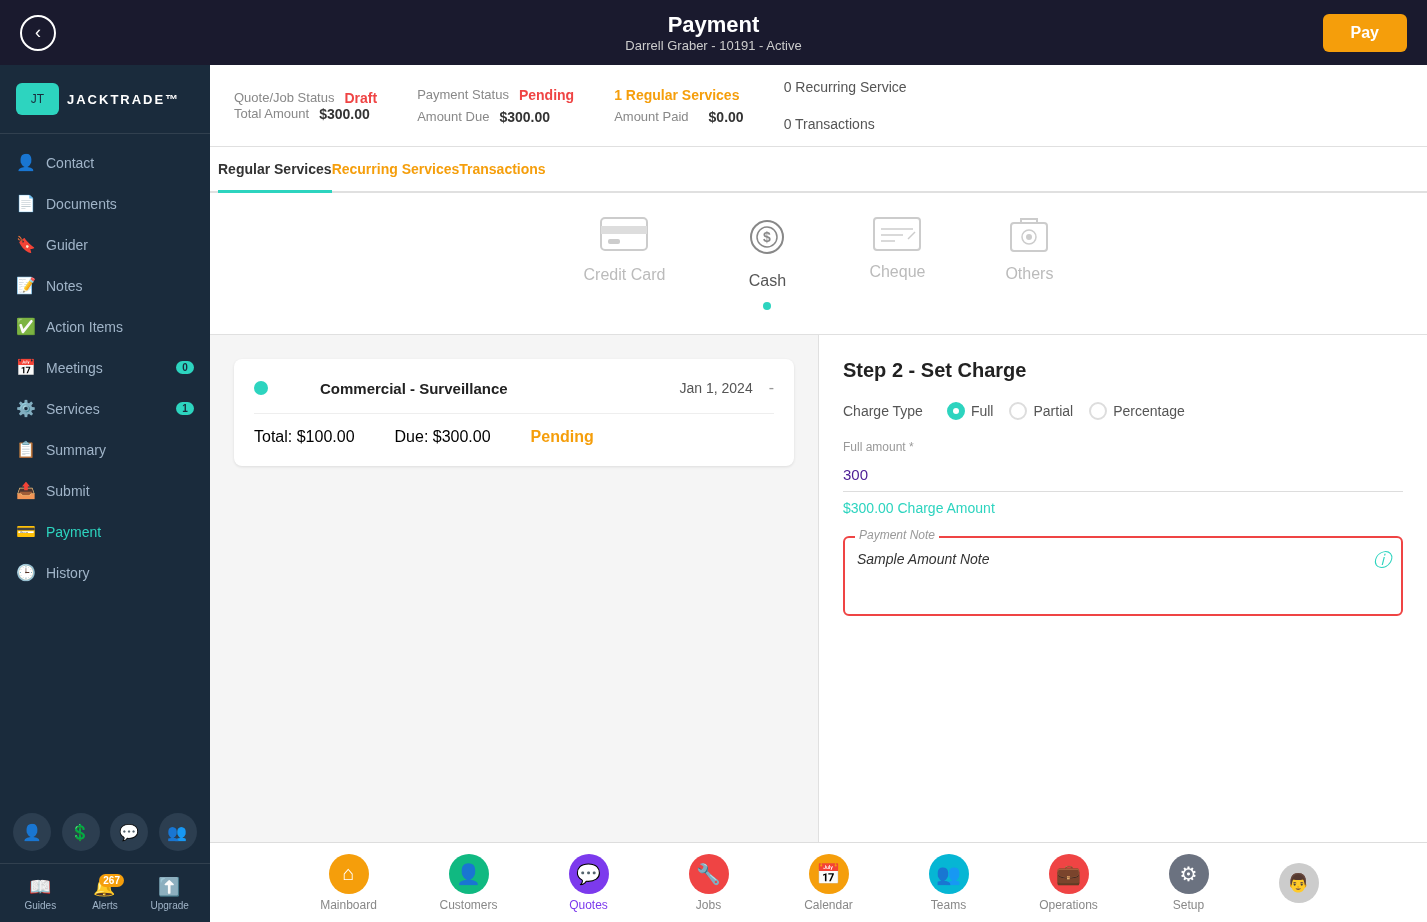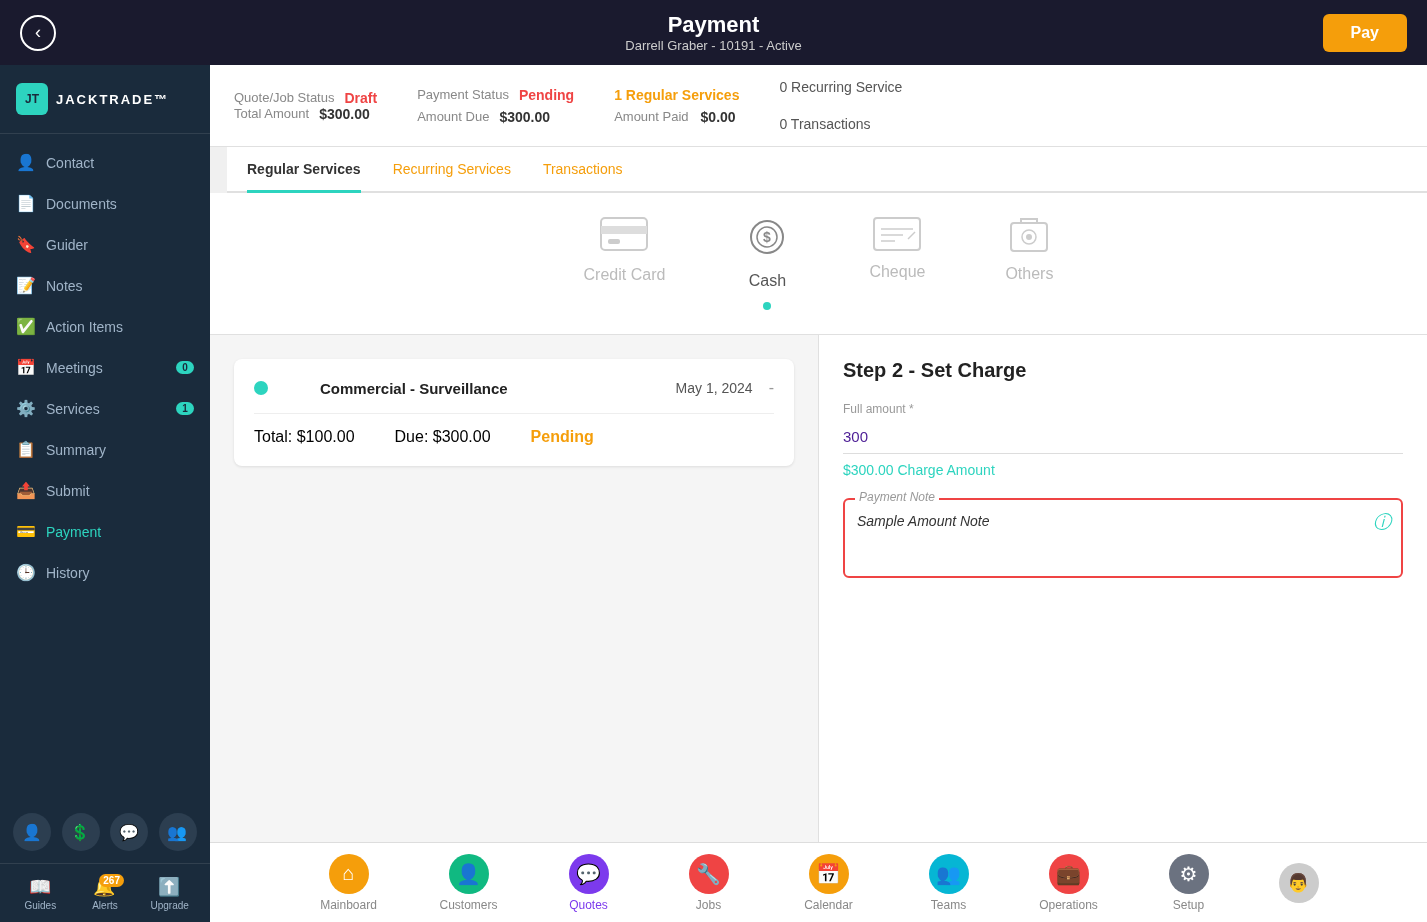--- a/index.html
+++ b/index.html
@@ -60,25 +60,25 @@
       flex-shrink: 0;
     }
     .sidebar-logo {
       padding: 18px 16px;
       display: flex;
       align-items: center;
       gap: 8px;
       border-bottom: 1px solid rgba(255,255,255,0.1);
     }
     .logo-icon {
-      width: 32px; height: 32px;
+      width: 43px; height: 32px;
       background: #2dd4bf;
       border-radius: 6px;
       display: flex; align-items: center; justify-content: center;
-      font-size: 12px; font-weight: bold; color: #1a2b3c;
+      font-size: 12px; font-weight: normal; color: #1a2b3c;
     }
     .logo-text { font-size: 13px; font-weight: 700; letter-spacing: 2px; color: white; }
 
     .nav-items { flex: 1; padding: 8px 0; }
     .nav-item {
       display: flex;
       align-items: center;
       gap: 12px;
       padding: 11px 16px;
       cursor: pointer;
@@ -137,34 +137,32 @@
       border-bottom: 1px solid #e0e0e0;
       display: flex;
       gap: 40px;
       align-items: center;
       flex-shrink: 0;
     }
 
     
     .tabs-bar {
       background: white;
-      padding: 0 20px;
-      display: flex;
-      gap: 32px;
+      padding: 0 8px;
+      display: flex;
       border-bottom: 2px solid #e0e0e0;
       flex-shrink: 0;
-      margin-left: 17px;
     }
     .tab {
       padding: 14px 0;
       font-size: 14px;
       cursor: pointer;
       color: #f59e0b;
       position: relative;
-      font-weight: 400;
+      font-weight: 700;
     }
     .tab.active {
       color: #333;
       font-weight: 600;
     }
     .tab.active::after {
       content: '';
       position: absolute;
       bottom: -2px; left: 0; right: 0;
       height: 3px;
@@ -493,21 +491,21 @@
           <span style="font-size:13px;color:#888;">Payment Status</span>
           <span style="font-size:14px;font-weight:700;color:#ef4444;">Pending</span>
         </div>
         <div style="display:flex;align-items:center;gap:10px;">
           <span style="font-size:13px;color:#888;">Amount Due</span>
           <span style="font-size:14px;font-weight:700;color:#333;">$300.00</span>
         </div>
       </div>
       <div style="display:flex;flex-direction:column;gap:6px;">
         <span style="font-size:14px;font-weight:600;color:#f59e0b;">1 Regular Services</span>
-        <div style="display:flex;align-items:center;gap:12px;">
+        <div style="display:flex;align-items:center;gap:20px;">
           <span style="font-size:13px;color:#888;">Amount Paid</span>
           <span style="font-size:14px;font-weight:700;color:#333;">$0.00</span>
         </div>
       </div>
       <div style="display:flex;flex-direction:column;gap:21px;">
         <span style="font-size:14px;color:#555;">0 Recurring Service</span>
         <span style="font-size:14px;color:#555;">0 Transactions</span>
       </div>
     </div>
 
@@ -564,34 +562,51 @@
       </div>
     </div>
 
     <div class="main-content">
 
       <div class="step-section">
         <div class="service-card">
           <div class="service-row">
             <div class="service-dot"></div>
             <span class="service-name">Commercial - Surveillance</span>
-            <span class="service-date">May 1, 2024</span>
+            <span class="service-date">Jan 1, 2024</span>
             <span class="service-dash">-</span>
           </div>
           <div class="service-totals">
             <span>Total: $100.00</span>
             <span>Due: $300.00</span>
             <span style="color:#f59e0b;font-weight:600;">Pending</span>
           </div>
         </div>
       </div>
 
       <div class="step2-section">
         <h2 class="step-title">Step 2 - Set Charge</h2>
 
+        <div class="charge-type-row">
+          <span class="charge-label">Charge Type</span>
+          <div class="radio-option">
+            <div class="radio-circle selected">
+                <span></span>
+              </div>
+            <span>Full</span>
+          </div>
+          <div class="radio-option">
+            <div class="radio-circle"></div>
+            <span>Partial</span>
+          </div>
+          <div class="radio-option">
+            <div class="radio-circle"></div>
+            <span>Percentage</span>
+          </div>
+        </div>
 
         <div class="field-group">
           <div class="field-label">Full amount *</div>
           <div class="field-value">300</div>
           <div class="charge-amount">$300.00 Charge Amount</div>
         </div>
 
         <div style="position:relative;margin-top:16px;">
           <div class="payment-note-field">
             <span class="payment-note-label">Payment Note</span>

